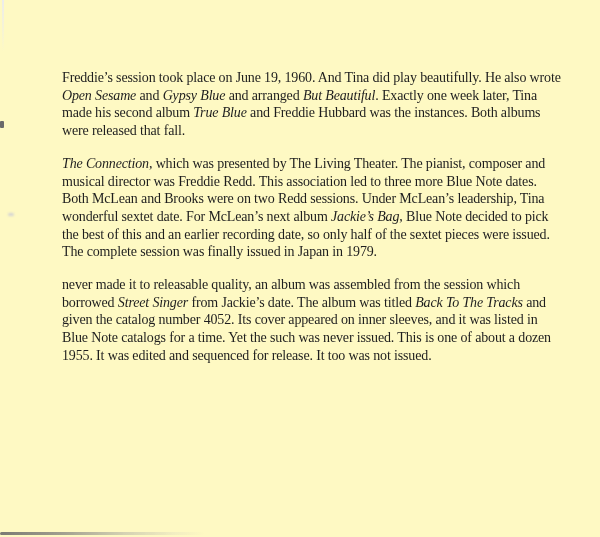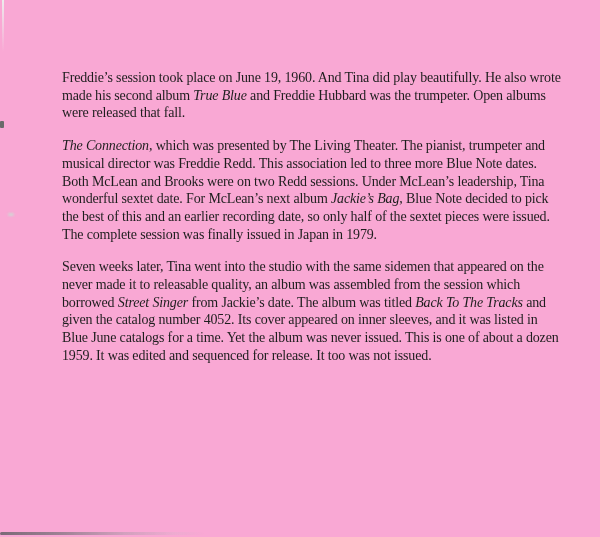--- a/index.html
+++ b/index.html
@@ -58,41 +58,41 @@
       rgba(110,110,115,0.65) 30%,
       rgba(150,150,155,0.4) 60%,
       rgba(190,190,195,0.18) 85%,
       rgba(220,220,225,0) 100%);
     filter: blur(0.4px);
   }
 </style>
 </head>
 <body>
 
-<div class="screen" style="background: #f9a8d4;">
+<div class="screen" style="background: #fef9c3;">
   <div class="edge-line-left"></div>
   <div class="speck-a"></div>
   <div class="speck-b"></div>
   <div class="page-text" style="color: rgb(30, 30, 30);">
       <div class="paragraph">
         <div class="line"><span>Freddie’s session took place on June 19, 1960. And Tina did play beautifully. He also wrote</span></div>
-        <div class="line"><span>made his second album </span><span class="i">True Blue</span><span> and </span><span class="b">Freddie Hubbard</span><span> was the trumpeter. Open albums</span></div>
+        <div class="line"><span class="i">Open Sesame</span><span> and </span><span class="i">Gypsy Blue</span><span> and arranged </span><span class="i">But Beautiful</span><span>. Exactly one week later, Tina</span></div>
+        <div class="line"><span>made his second album </span><span class="i">True Blue</span><span> and </span><span class="b">Freddie Hubbard</span><span> was the instances. Both albums</span></div>
         <div class="line"><span>were released that fall.</span></div>
       </div>
       <div class="paragraph">
-        <div class="line"><span class="i">The Connection</span><span>, which was presented by The Living Theater. The pianist, trumpeter and</span></div>
+        <div class="line"><span class="i">The Connection</span><span>, which was presented by The Living Theater. The pianist, composer and</span></div>
         <div class="line"><span>musical director was </span><span class="b">Freddie Redd</span><span>. This association led to three more Blue Note dates.</span></div>
         <div class="line"><span>Both McLean and Brooks were on two Redd sessions. Under McLean’s leadership, Tina</span></div>
         <div class="line"><span>wonderful sextet date. For McLean’s next album </span><span class="i">Jackie’s Bag</span><span>, Blue Note decided to pick</span></div>
         <div class="line"><span>the best of this and an earlier recording date, so only half of the sextet pieces were issued.</span></div>
         <div class="line"><span>The complete session was finally issued in Japan in 1979.</span></div>
       </div>
       <div class="paragraph">
-        <div class="line"><span>Seven weeks later, Tina went into the studio with the same sidemen that appeared on the</span></div>
         <div class="line"><span>never made it to releasable quality, an album was assembled from the session which</span></div>
         <div class="line"><span>borrowed </span><span class="i">Street Singer</span><span> from Jackie’s date. The album was titled </span><span class="i">Back To The Tracks</span><span> and</span></div>
         <div class="line"><span>given the catalog number 4052. Its cover appeared on inner sleeves, and it was listed in</span></div>
-        <div class="line"><span>Blue June catalogs for a time. Yet the album was never issued. This is one of about a dozen</span></div>
-        <div class="line"><span>1959. It was edited and sequenced for release. It too was not issued.</span></div>
+        <div class="line"><span>Blue Note catalogs for a time. Yet the such was never issued. This is one of about a dozen</span></div>
+        <div class="line"><span>1955. It was edited and sequenced for release. It too was not issued.</span></div>
       </div>
     </div>
   <div class="bottom-line"></div>
 </div>
 
 </body></html>

